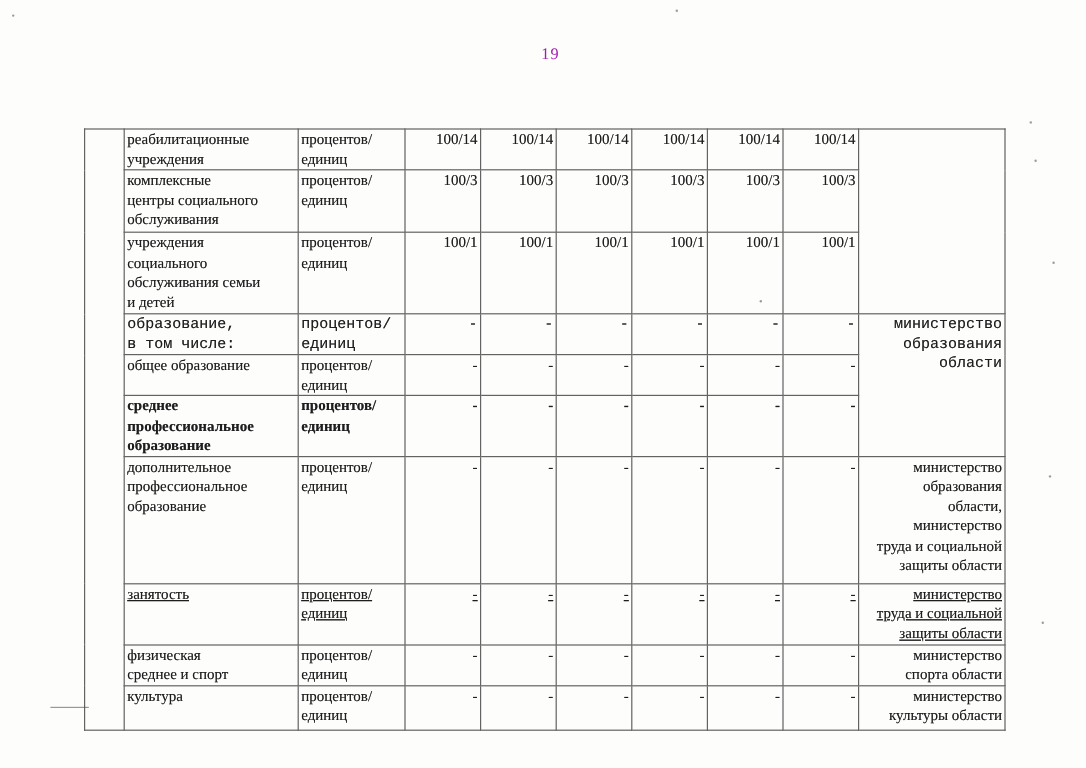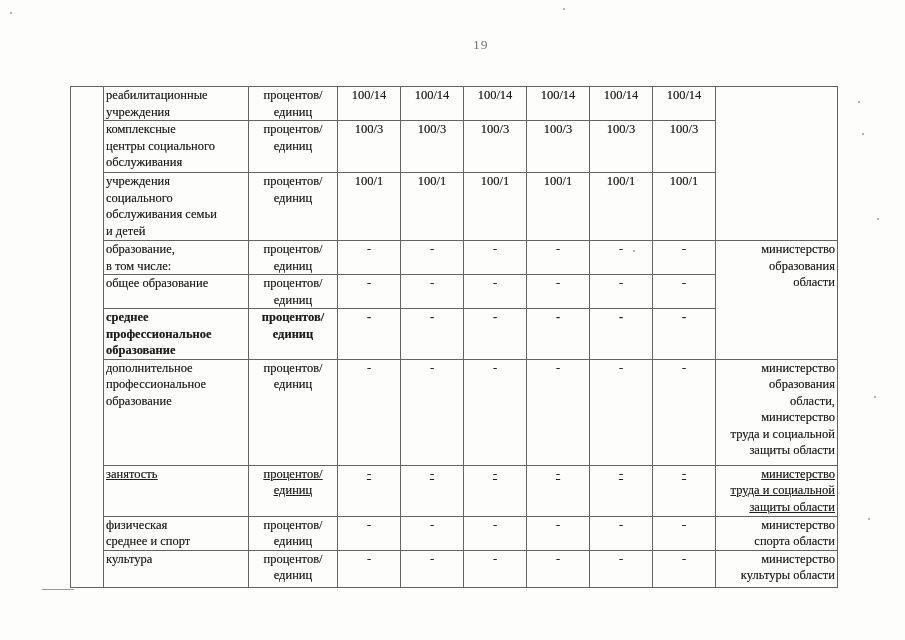--- a/index.html
+++ b/index.html
@@ -14,48 +14,48 @@
     position: relative;
   }
   .page {
     position: relative;
     width: 905px;
     height: 640px;
   }
   .page-number {
     position: absolute;
     top: 37px;
-    left: 473px;
+    left: 451px;
     font-size: 13.5px;
     letter-spacing: 1px;
-    color: #737373;
+    color: #a21caf;
   }
   table.report {
     position: absolute;
     left: 70px;
-    top: 86px;
+    top: 107px;
     width: 766px;
     border-collapse: collapse;
     table-layout: fixed;
     padding-left: 12px;
   }
   table.report td {
     border: 1px solid #636363;
     vertical-align: top;
     font-size: 12.5px;
     line-height: 16.5px;
     padding: 0px 2px;
     white-space: pre-line;
     overflow: hidden;
     text-shadow: 0 0 0.4px rgba(30,30,30,0.55);
   }
   td.c-empty { padding: 0; }
   td.c-label { text-align: left; padding-left: 3px; }
-  td.c-unit  { text-align: center; }
-  td.c-val   { text-align: center; }
+  td.c-unit  { }
+  td.c-val   { text-align: right; }
   td.c-min   { text-align: right; padding-left: 3px; }
   .speck {
     position: absolute;
     background: rgba(60,60,60,0.5);
     width: 2px;
     height: 2px;
     border-radius: 50%;
   }
   .artifact-line {
     position: absolute;
@@ -118,21 +118,21 @@
 и детей</td>
           <td class="c-unit">процентов/
 единиц</td>
           <td class="c-val">100/1</td>
           <td class="c-val">100/1</td>
           <td class="c-val">100/1</td>
           <td class="c-val">100/1</td>
           <td class="c-val">100/1</td>
           <td class="c-val">100/1</td>
         </tr>
-        <tr style="height: 34px;">
+        <tr style="height: 34px; font-family: Liberation Mono, monospace;">
           <td class="c-label">образование,
 в том числе:</td>
           <td class="c-unit">процентов/
 единиц</td>
           <td class="c-val">-</td>
           <td class="c-val">-</td>
           <td class="c-val">-</td>
           <td class="c-val">-</td>
           <td class="c-val">-</td>
           <td class="c-val">-</td>

